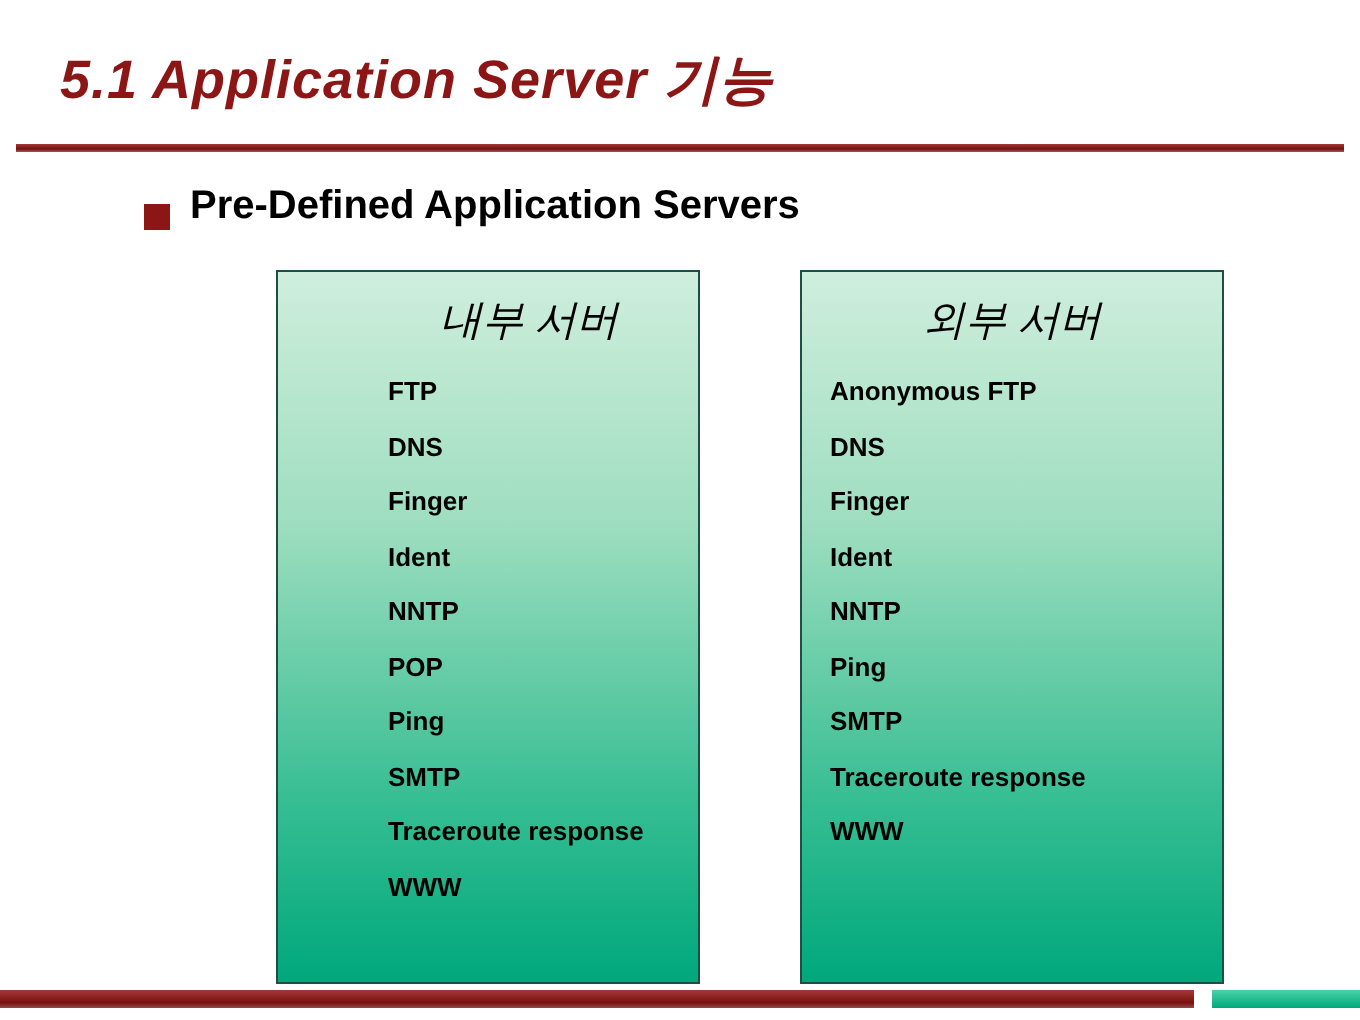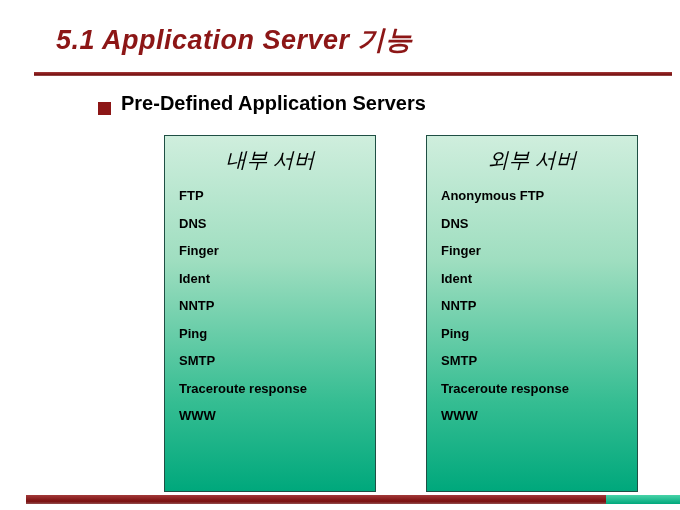--- a/index.html
+++ b/index.html
@@ -1,21 +1,21 @@
 <!DOCTYPE html>
 <html><head>
 <meta charset="utf-8">
 <style>
   html,body{margin:0;padding:0;}
   body{
     width:680px;height:510px;position:relative;overflow:hidden;
     background:#ffffff;
     font-family:"Liberation Sans", sans-serif;
   }
-  .slide{position:absolute;inset:0;margin-left:26px;}
+  .slide{position:absolute;inset:0;}
 
   .page-title{
     position:absolute;left:30px;top:22px;right:20px;
     font-size:27px;font-weight:bold;font-style:italic;
     color:#8c1616;letter-spacing:0.5px;
     white-space:nowrap;
   }
   .title-rule{
     position:absolute;left:8px;right:8px;top:72px;height:4px;
     background:linear-gradient(180deg,#a33a3a 0%,#7a0f0f 60%,#9b5a5a 100%);
@@ -29,21 +29,21 @@
   .bullet-square{
     width:13px;height:13px;background:#8c1616;flex:0 0 auto;
   }
 
   .server-box{
     position:absolute;top:135px;height:357px;width:212px;
     border:1px solid #1f4f44;
     background:linear-gradient(180deg,#cfeedd 0%,#9fdec0 35%,#35bd92 75%,#00a87c 100%);
     box-sizing:border-box;
   }
-  .server-box.left{left:138px;}
+  .server-box.left{left:138px;padding-left:41px;}
   .server-box.right{left:400px;}
 
   .box-header{
     text-align:center;
     padding-top:10px;
     font-family:"Liberation Serif", serif;
     font-style:italic;
     font-size:21px;
     color:#000000;
   }
@@ -83,20 +83,21 @@
 
   <div id="boxes">
       <div class="server-box left">
         <div class="box-header">내부 서버</div>
         <div class="box-items">
           <div class="box-item">FTP</div>
           <div class="box-item">DNS</div>
           <div class="box-item">Finger</div>
           <div class="box-item">Ident</div>
           <div class="box-item">NNTP</div>
+          <div class="box-item">POP</div>
           <div class="box-item">Ping</div>
           <div class="box-item">SMTP</div>
           <div class="box-item">Traceroute response</div>
           <div class="box-item">WWW</div>
         </div>
       </div>
       <div class="server-box right">
         <div class="box-header">외부 서버</div>
         <div class="box-items">
           <div class="box-item">Anonymous FTP</div>

